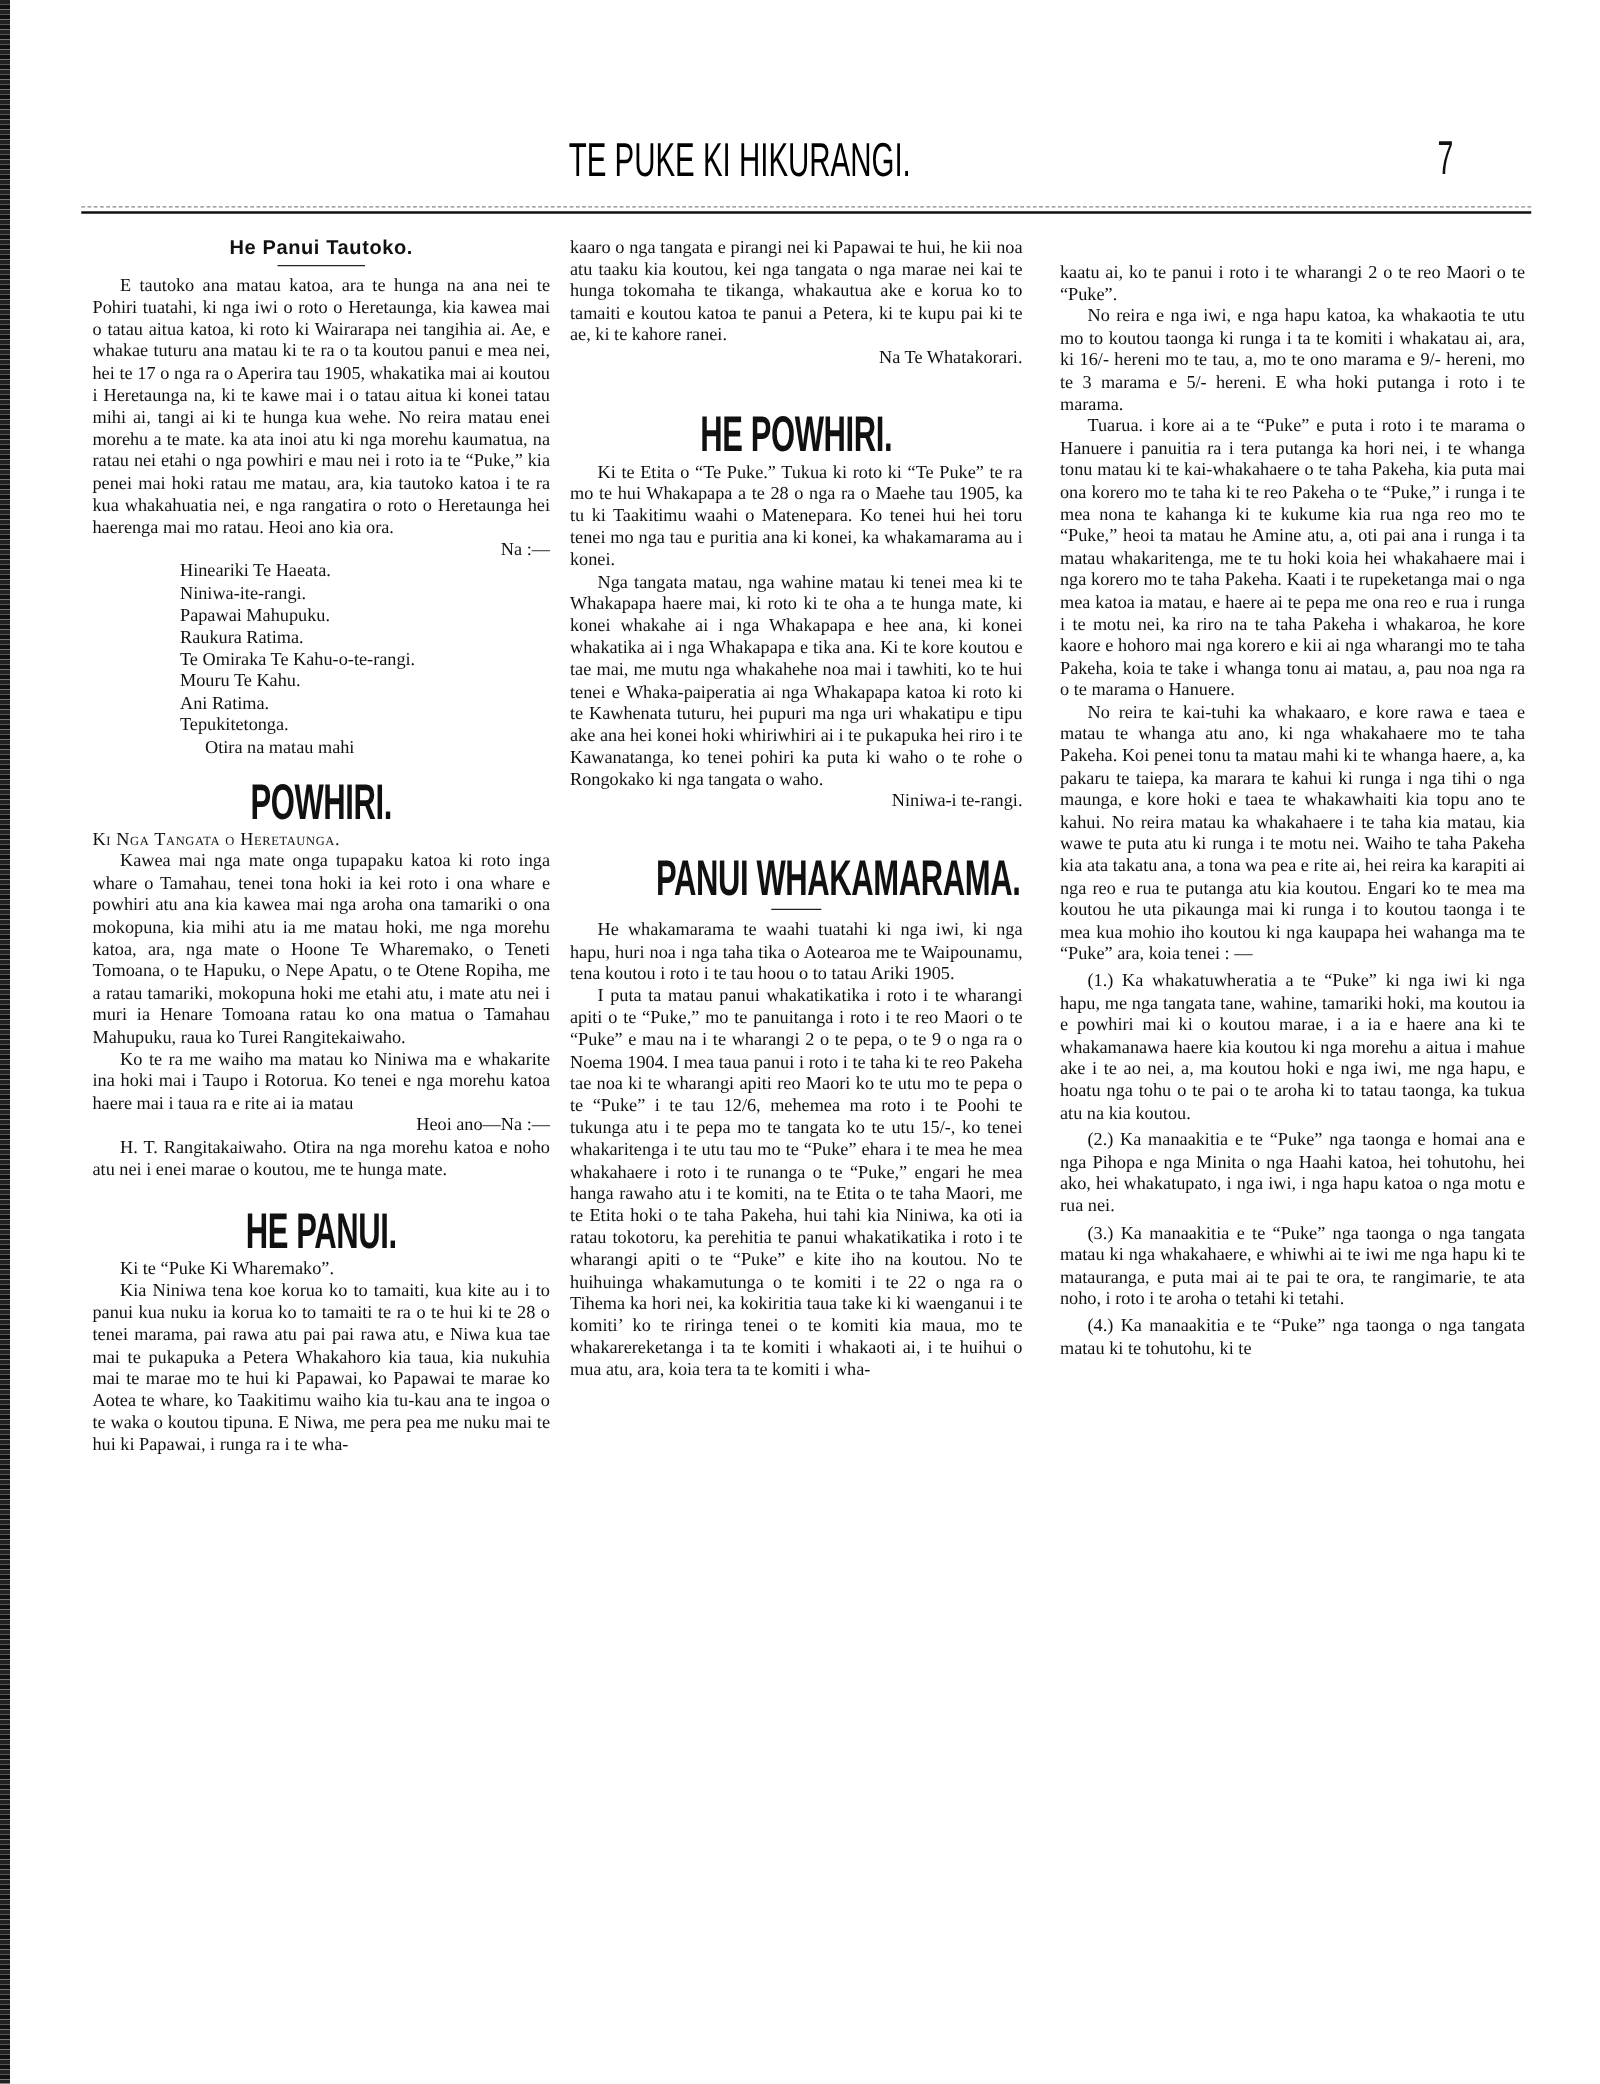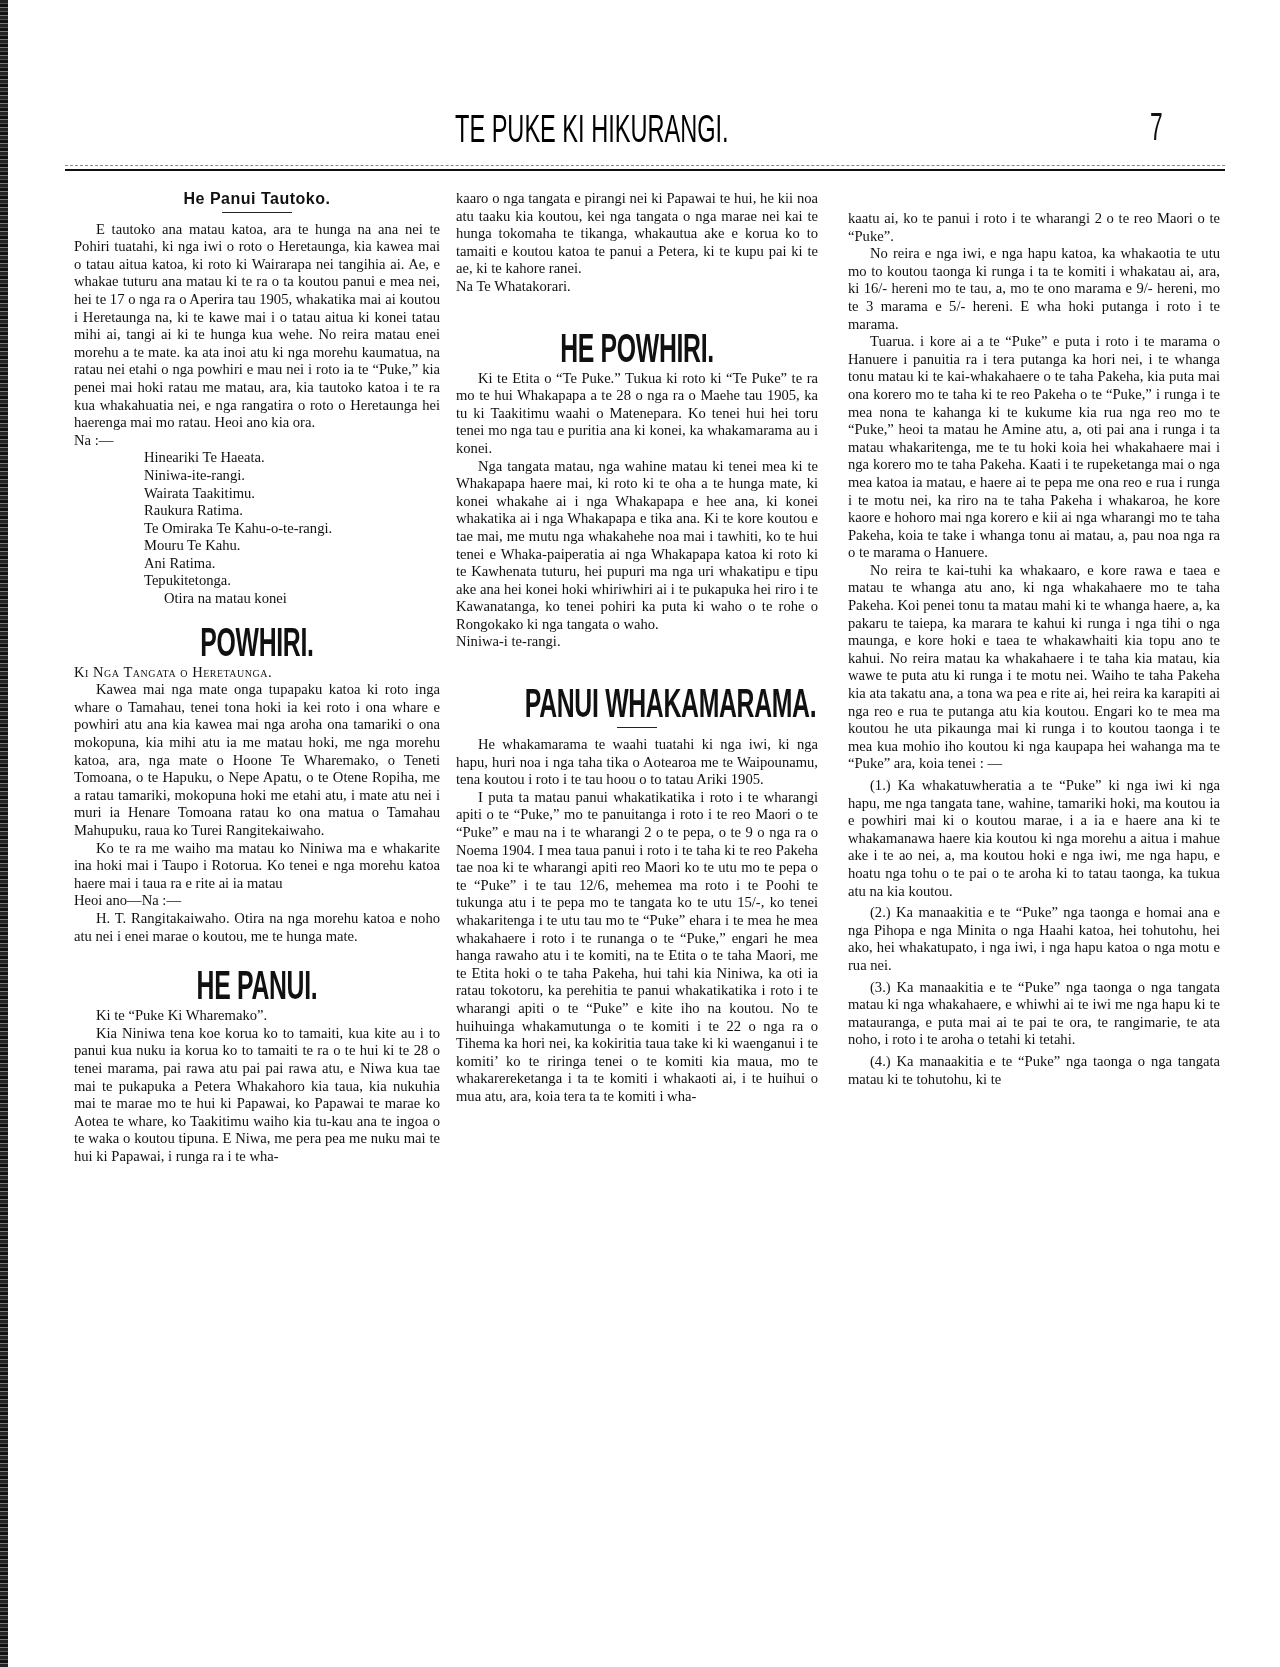--- a/index.html
+++ b/index.html
@@ -44,21 +44,21 @@
     font-family: Liberation Sans, sans-serif;
     font-size: 16px; text-align: center; margin: 0 0 4px 0; letter-spacing: 0.5px;
   }
   .short-rule { width: 70px; margin: 2px auto 8px; border-top: 1px solid #222; }
   .bold-head {
     font-family: "Liberation Sans", "DejaVu Sans", sans-serif; font-weight: bold;
     font-size: 40px; text-align: center; transform: scaleX(0.62); transform-origin: center top;
     margin: 12px 0 0 0; line-height: 44px; letter-spacing: -0.5px; white-space: nowrap;
   }
   .smallcaps { text-align: left; font-variant: small-caps; letter-spacing: 0.5px; }
-  .signature { text-align: left; }
+  .signature { text-align: right; }
   .names { padding-left: 70px; text-align: left; }
   .names div { white-space: nowrap; }
   .gap { height: 18px; }
 </style>
 </head>
 <body>
 
 <div class="edge-strip"></div>
 
 <header class="masthead">
@@ -70,27 +70,27 @@
 
 <section class="col col-1">
   <article>
     <h2 class="serif-head">He Panui Tautoko.</h2>
     <div class="short-rule"></div>
     <p class="ind">E tautoko ana matau katoa, ara te hunga na ana nei te Pohiri tuatahi, ki nga iwi o roto o Heretaunga, kia kawea mai o tatau aitua katoa, ki roto ki Wairarapa nei tangihia ai. Ae, e whakae tuturu ana matau ki te ra o ta koutou panui e mea nei, hei te 17 o nga ra o Aperira tau 1905, whakatika mai ai koutou i Heretaunga na, ki te kawe mai i o tatau aitua ki konei tatau mihi ai, tangi ai ki te hunga kua wehe. No reira matau enei morehu a te mate. ka ata inoi atu ki nga morehu kaumatua, na ratau nei etahi o nga powhiri e mau nei i roto ia te “Puke,” kia penei mai hoki ratau me matau, ara, kia tautoko katoa i te ra kua whakahuatia nei, e nga rangatira o roto o Heretaunga hei haerenga mai mo ratau. Heoi ano kia ora.</p>
     <p class="signature">Na :—</p>
     <div class="names">
       <div>Hineariki Te Haeata.</div>
       <div>Niniwa-ite-rangi.</div>
-      <div>Wairata Taakitimu.</div>
+      <div>Papawai Mahupuku.</div>
       <div>Raukura Ratima.</div>
       <div>Te Omiraka Te Kahu-o-te-rangi.</div>
       <div>Mouru Te Kahu.</div>
       <div>Ani Ratima.</div>
       <div>Tepukitetonga.</div>
-      <div style="padding-left:20px">Otira na matau konei</div>
+      <div style="padding-left:20px">Otira na matau mahi</div>
     </div>
   </article>
 
   <article>
     <h2 class="bold-head">POWHIRI.</h2>
     <p class="smallcaps">Ki Nga Tangata o Heretaunga.</p>
     <p class="ind">Kawea mai nga mate onga tupapaku katoa ki roto inga whare o Tamahau, tenei tona hoki ia kei roto i ona whare e powhiri atu ana kia kawea mai nga aroha ona tamariki o ona mokopuna, kia mihi atu ia me matau hoki, me nga morehu katoa, ara, nga mate o Hoone Te Wharemako, o Teneti Tomoana, o te Hapuku, o Nepe Apatu, o te Otene Ropiha, me a ratau tamariki, mokopuna hoki me etahi atu, i mate atu nei i muri ia Henare Tomoana ratau ko ona matua o Tamahau Mahupuku, raua ko Turei Rangitekaiwaho.</p>
     <p class="ind">Ko te ra me waiho ma matau ko Niniwa ma e whakarite ina hoki mai i Taupo i Rotorua. Ko tenei e nga morehu katoa haere mai i taua ra e rite ai ia matau</p>
     <p class="signature">Heoi ano—Na :—</p>
     <p class="ind">H. T. Rangitakaiwaho. Otira na nga morehu katoa e noho atu nei i enei marae o koutou, me te hunga mate.</p>

